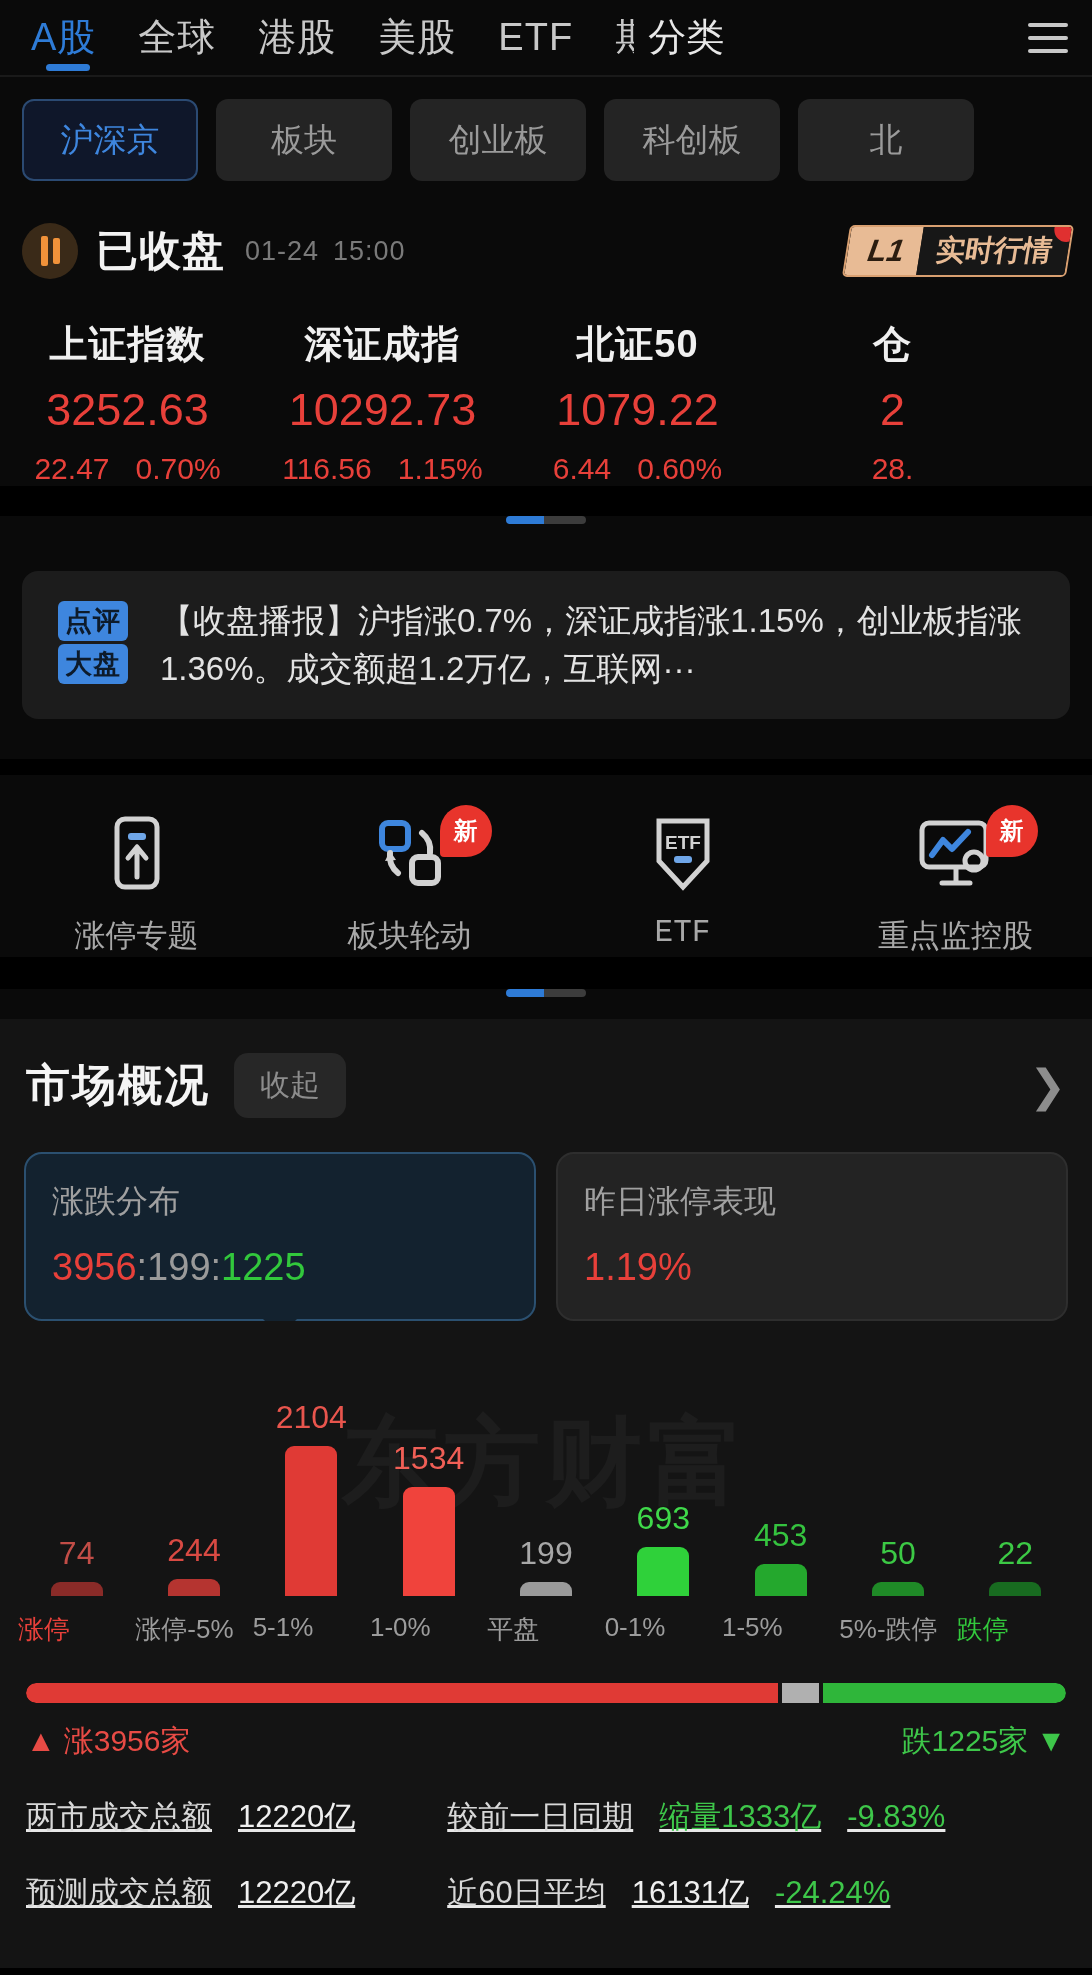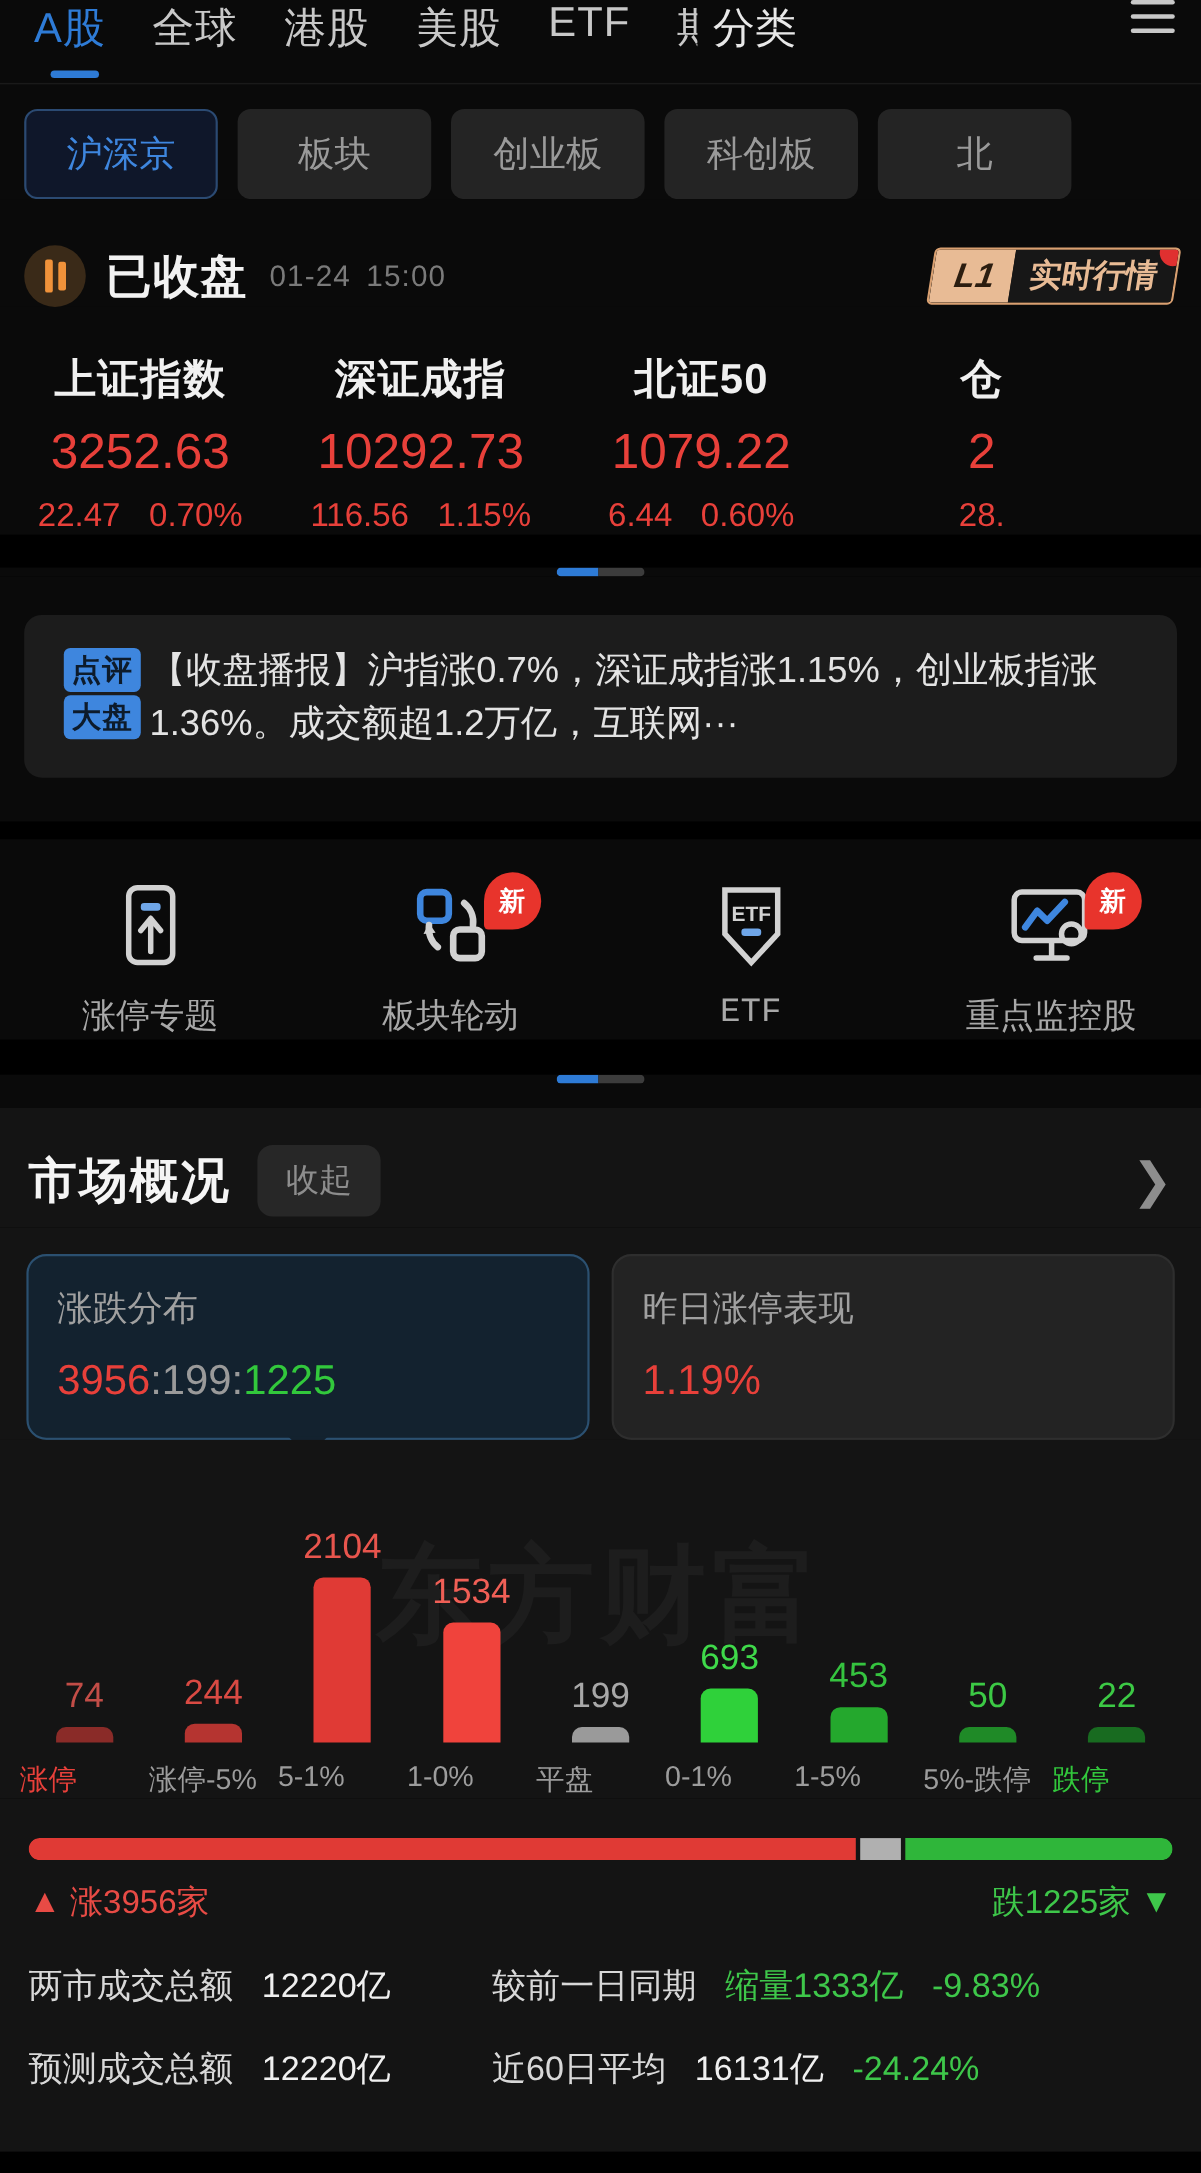--- a/index.html
+++ b/index.html
@@ -5,21 +5,21 @@
   * { margin:0; padding:0; box-sizing:border-box; }
   html,body { background:#000; }
   body {
     width:1092px; height:1975px;
     font-family:"Liberation Sans","DejaVu Sans",sans-serif;
     color:#e8e8e8; overflow:hidden; position:relative;
   }
 
   
   .topnav {
-    height:75px; display:flex; 
+    height:75px; display:flex; align-items:center;
     padding:0 10px; position:relative; background:#0a0a0a;
   }
   .topnav-item {
     font-size:38px; color:#c8c8c8; padding:0 21px;
     white-space:nowrap; letter-spacing:1px;
   }
   .topnav-item.active { color:#2e7bd6; }
   .topnav-item.clipped { overflow:hidden; width:40px; padding-right:0; }
   .topnav-cat { font-size:38px; color:#e8e8e8; padding:0 14px; }
   .hamburger {
@@ -97,21 +97,21 @@
     display:flex; justify-content:center; gap:0; margin-top:30px; background:#0a0a0a;
   }
   .pager-track { display:flex; height:8px; border-radius:4px; overflow:hidden; }
   .pager-on { width:38px; background:#2e7bd6; }
   .pager-off { width:42px; background:#3c3c3c; }
 
   
   .newswrap { padding:35px 22px 40px 22px; background:#0a0a0a; }
   .news {
     background:#1c1c1c; border-radius:16px;
-    padding:26px 28px; display:flex; align-items:flex-start;
+    padding:26px 28px; display:flex; gap:24px; align-items:flex-start;margin-top:12px;
   }
   .news-badge {
     flex:0 0 auto; width:86px; display:flex;
     flex-direction:column; align-items:center; gap:3px; padding-top:4px;
   }
   .news-badge-a, .news-badge-b {
     background:#3e86de; color:#0d1b2b; font-weight:bold; font-size:27px;
     border-radius:6px; padding:2px 7px; letter-spacing:1px;
   }
   .news-badge-b { background:#3e86de; }
@@ -185,21 +185,21 @@
   .breadth-flat { background:#b0b0b0; }
   .breadth-down { background:#2fb63a; border-radius:0 10px 10px 0; }
   .breadth-labels {
     display:flex; justify-content:space-between;
     margin-top:18px; font-size:30px;
   }
   .breadth-l { color:#e84b45; display:flex; align-items:center; gap:8px; }
   .breadth-r { color:#3ec74a; display:flex; align-items:center; gap:8px; }
 
   
-  .statsrows { background:#141414; padding:34px 26px 20px 26px; }
+  .statsrows { background:#141414; padding:34px 26px 20px 26px;text-decoration:underline; }
   .statrow { display:flex; align-items:center; margin-bottom:34px; font-size:31px; }
   .stat-lbl { color:#d8d8d8; }
   .stat-val { color:#f0f0f0; margin-left:26px; }
   .stat-mid { margin-left:92px; color:#d8d8d8; }
   .stat-green { color:#3ec74a; margin-left:26px; }
   .stat-green2 { color:#3ec74a; margin-left:26px; }
   .red { color:#e8403a; }
   .green { color:#32c83c; }
   .gray { color:#9a9a9a; }
 </style>

